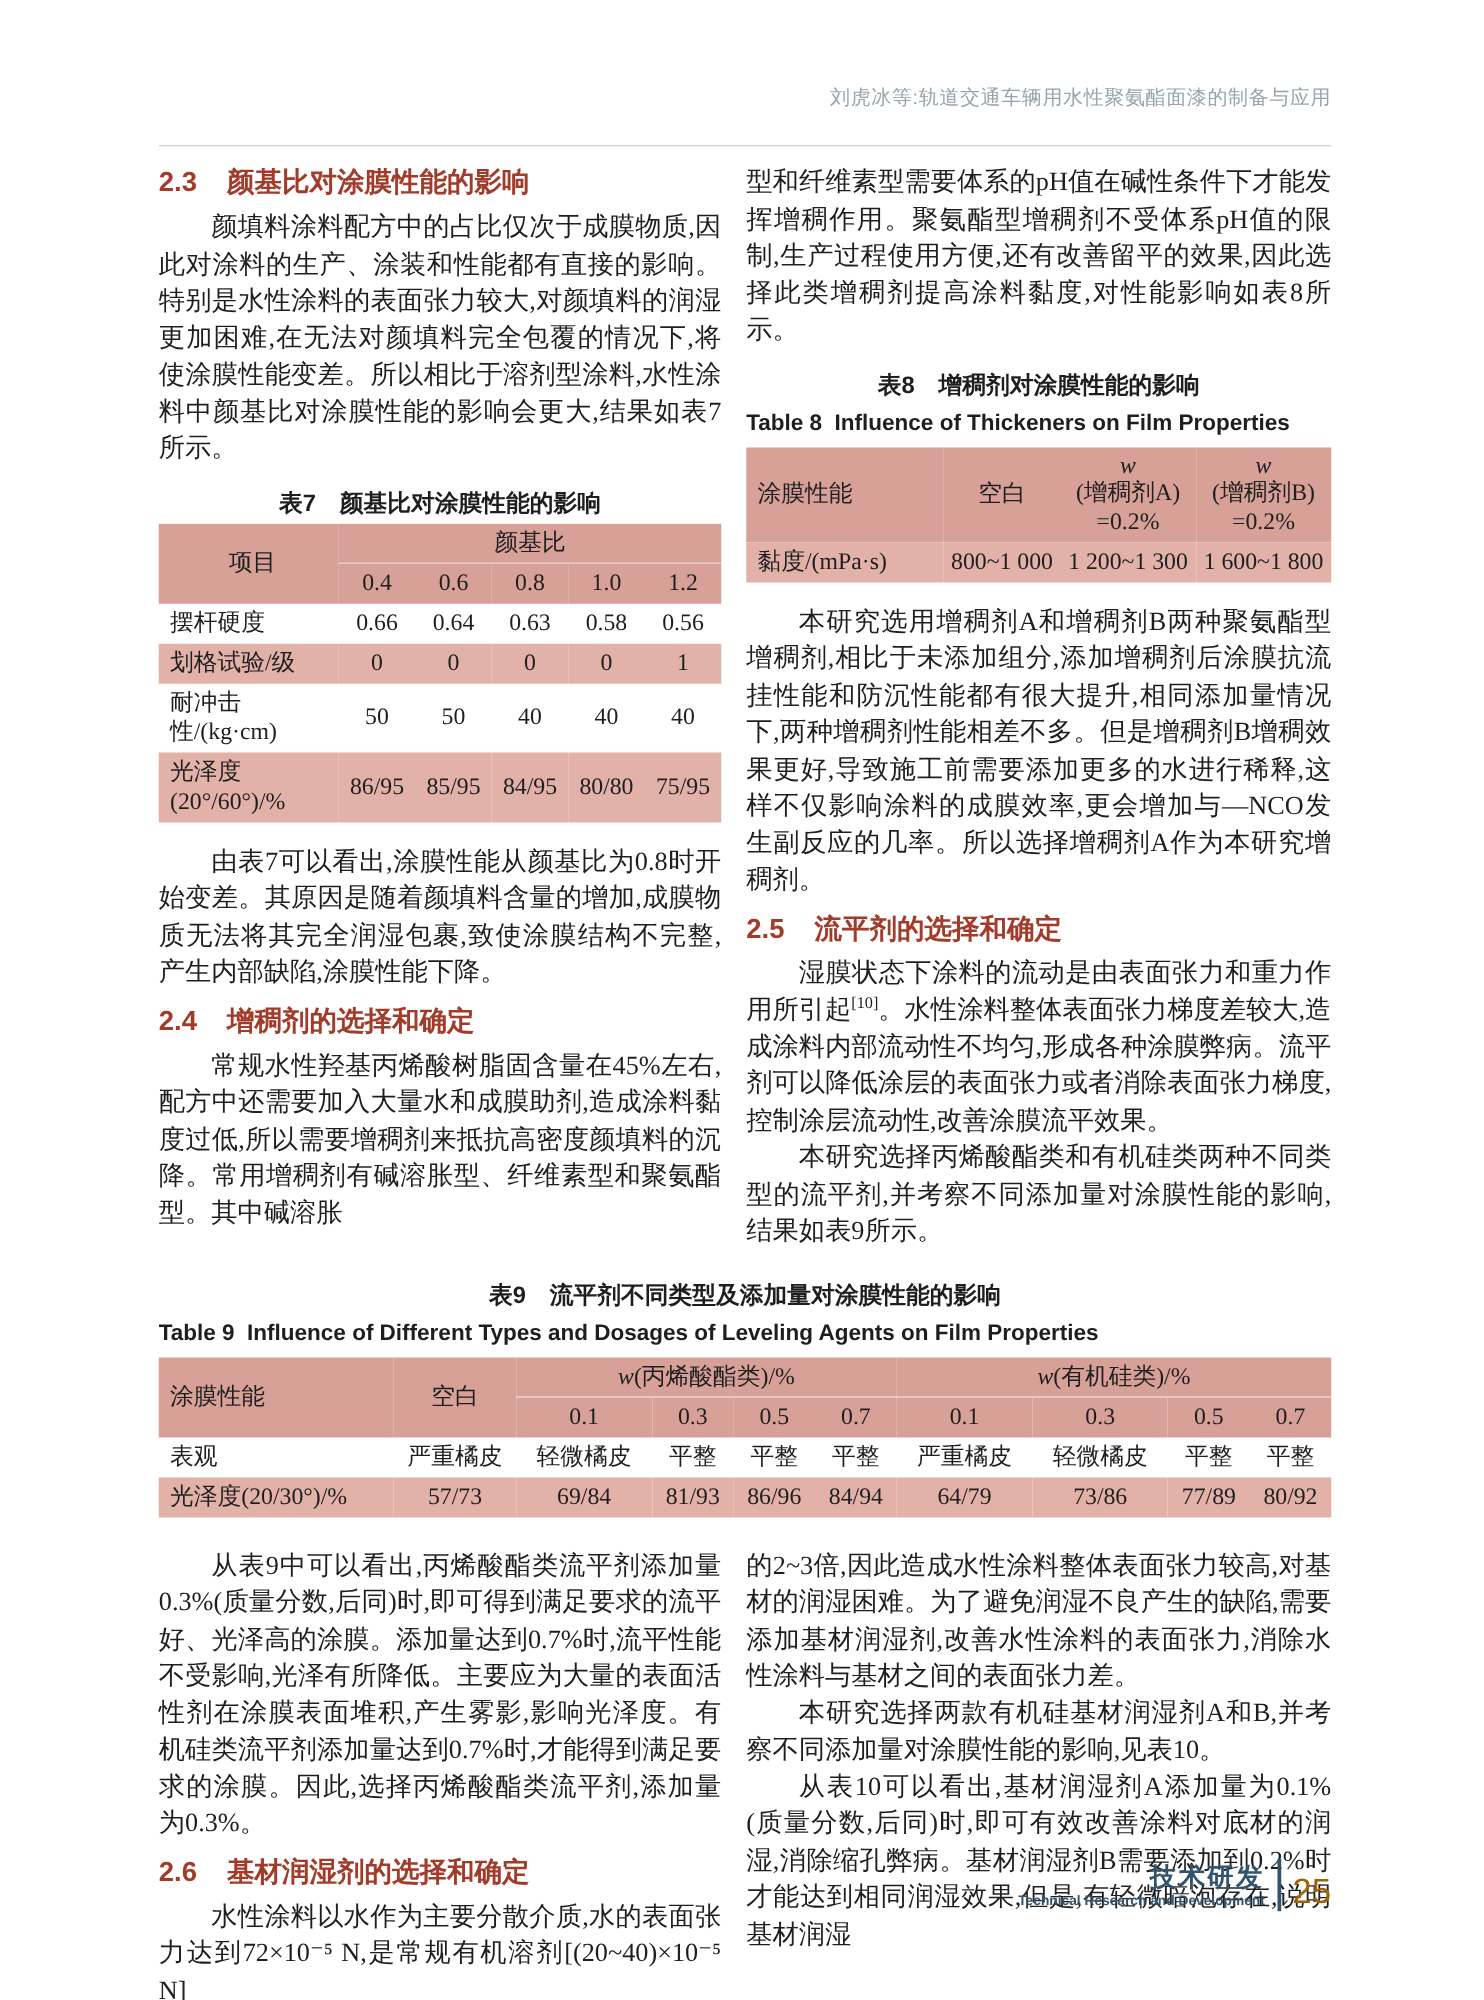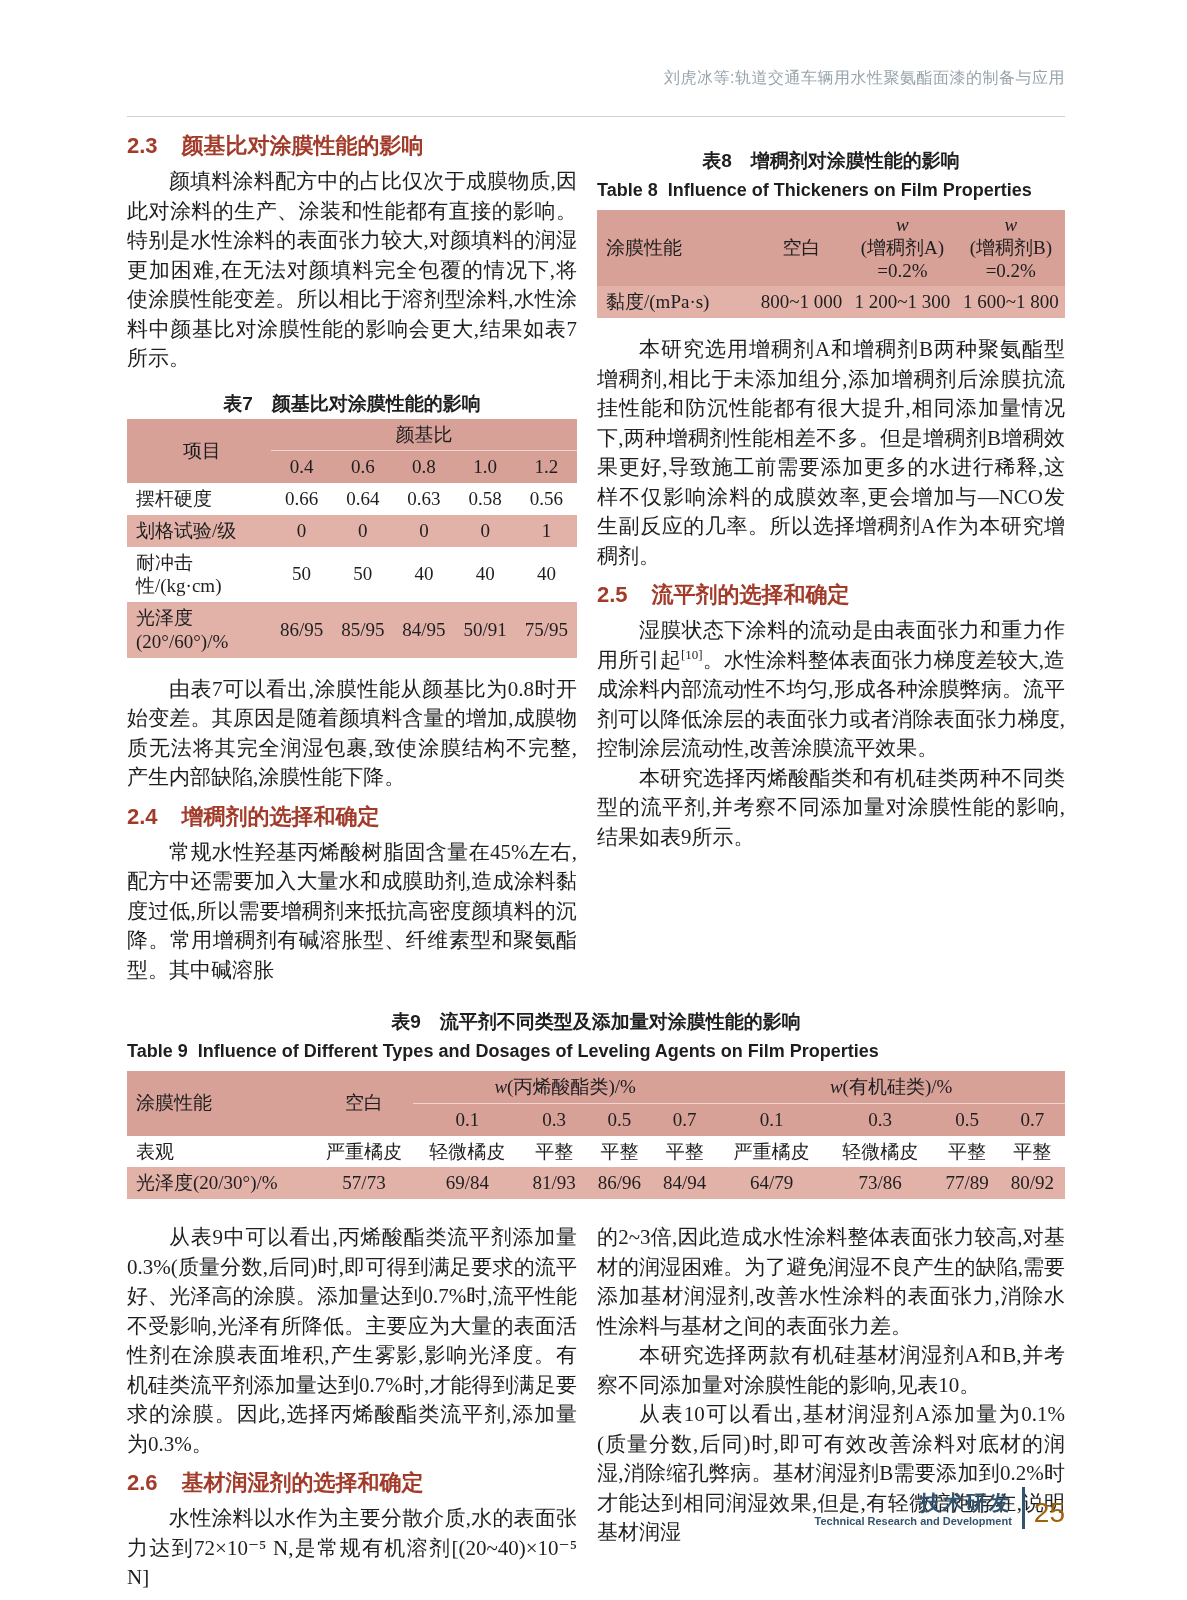--- a/index.html
+++ b/index.html
@@ -101,35 +101,36 @@
               <td>50</td>
               <td>40</td>
               <td>40</td>
               <td>40</td>
             </tr>
             <tr class="prow">
               <td class="lbl">光泽度(20°/60°)/%</td>
               <td>86/95</td>
               <td>85/95</td>
               <td>84/95</td>
-              <td>50/91</td>
+              <td>80/80</td>
               <td>75/95</td>
             </tr>
           </tbody>
             </table>
         </div>
 
         <p class="body indent">由表7可以看出,涂膜性能从颜基比为0.8时开始变差。其原因是随着颜填料含量的增加,成膜物质无法将其完全润湿包裹,致使涂膜结构不完整,产生内部缺陷,涂膜性能下降。</p>
         <h3 class="sec">
           <span class="num">2.4</span><span>增稠剂的选择和确定</span>
         </h3>
         <p class="body indent">常规水性羟基丙烯酸树脂固含量在45%左右,配方中还需要加入大量水和成膜助剂,造成涂料黏度过低,所以需要增稠剂来抵抗高密度颜填料的沉降。常用增稠剂有碱溶胀型、纤维素型和聚氨酯型。其中碱溶胀</p>
       </div>
 
       <div class="col-r">
+        <p class="body">型和纤维素型需要体系的pH值在碱性条件下才能发挥增稠作用。聚氨酯型增稠剂不受体系pH值的限制,生产过程使用方便,还有改善留平的效果,因此选择此类增稠剂提高涂料黏度,对性能影响如表8所示。</p>
 
         <div class="tblock">
           <div class="t-zh">表8　增稠剂对涂膜性能的影响</div>
           <div class="t-en">Table 8&nbsp;&nbsp;Influence of Thickeners on Film Properties</div>
           <table class="dt t8">
             <tbody>
                 <tr class="hrow">
               <th class="lbl">涂膜性能</th>
               <th>空白</th>
               <th class="twoline">

